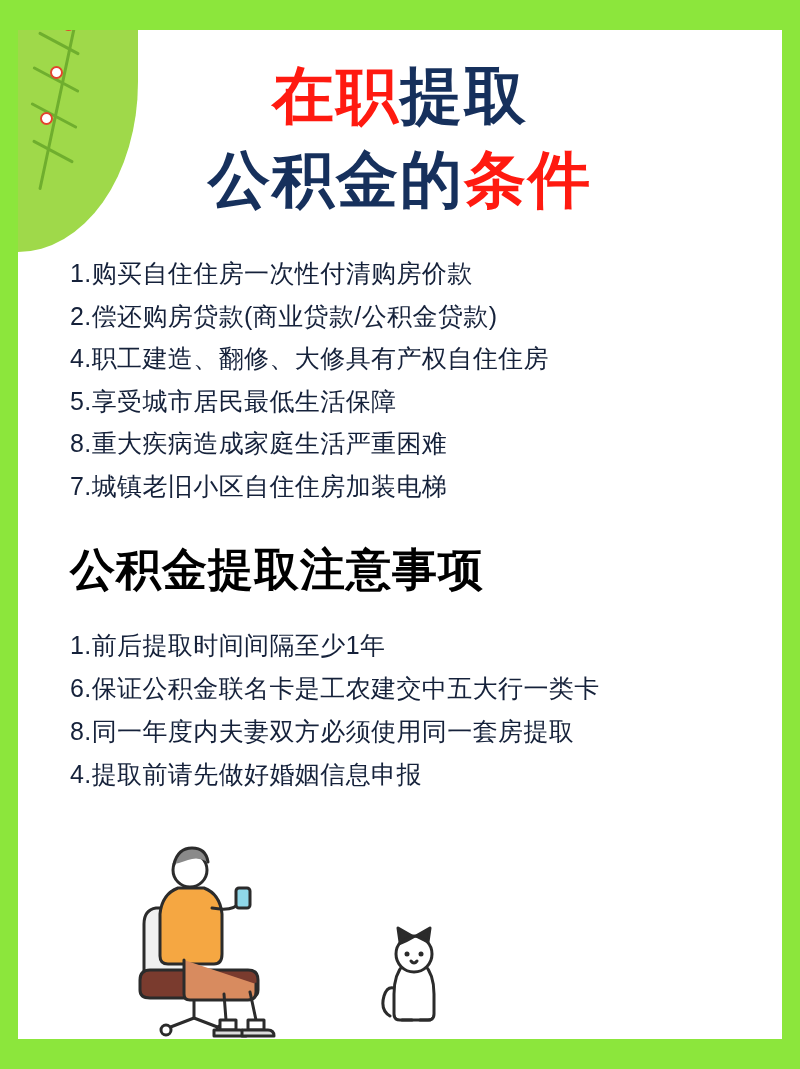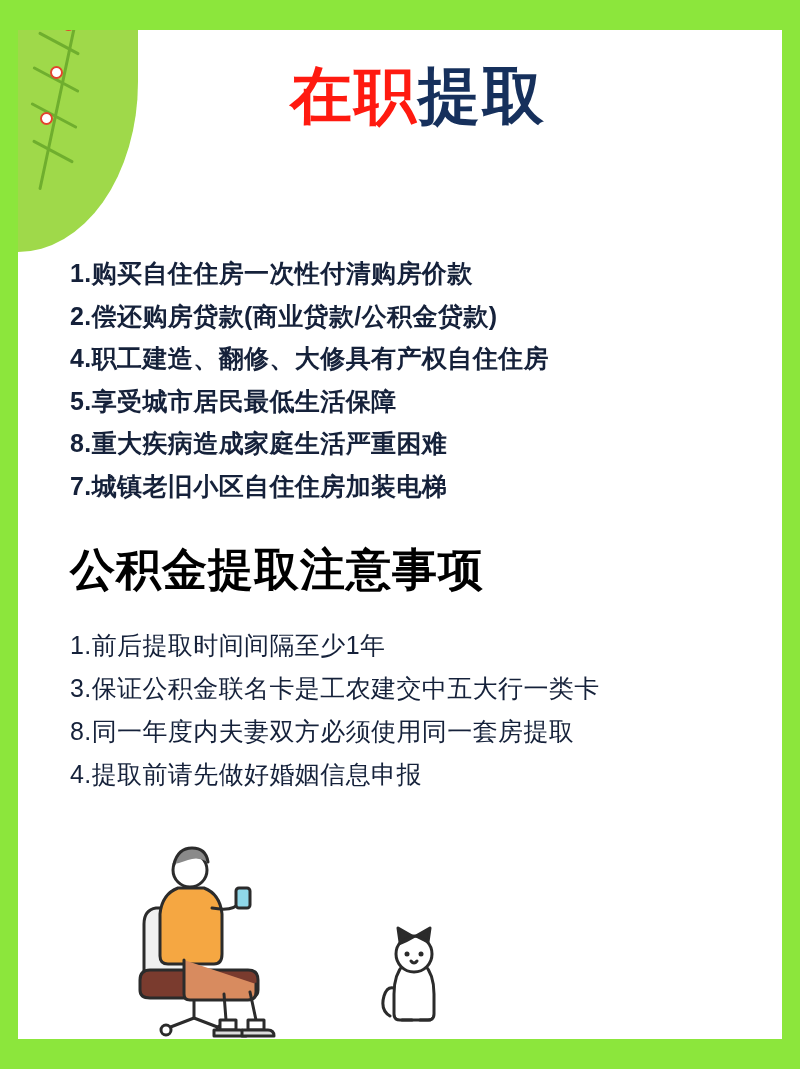--- a/index.html
+++ b/index.html
@@ -45,38 +45,36 @@
     border: 2px solid #e2452f;
     border-radius: 50%;
     background: #fff;
   }
   .title-block {
     position: absolute;
     left: 0;
     top: 24px;
     width: 764px;
     text-align: center;
-    padding-left: 18px;
   }
   .title-line {
     font-size: 62px;
     font-weight: bold;
     letter-spacing: 2px;
     line-height: 1.35;
     color: #16305c;
   }
   .title-line .red {
     color: #ff1a10;
   }
   .list-block {
     position: absolute;
     left: 52px;
     top: 222px;
     width: 680px;
-    font-weight: bold;
   }
   .list-item {
     font-size: 25px;
     color: #15213a;
     line-height: 1.7;
     letter-spacing: 0.4px;
     white-space: nowrap;
   }
   .section-title {
     position: absolute;
@@ -128,36 +126,39 @@
     <div class="vein" style="left:72px; top:168px; width:46px; height:3px; transform:rotate(28deg);"></div>
     <div class="dot" style="left:104px; top:36px;"></div>
     <div class="dot" style="left:92px; top:84px;"></div>
     <div class="dot" style="left:82px; top:130px;"></div>
   </div>
 
   <div class="title-block">
     <div class="title-line">
       <span class="red">在职</span><span>提取</span>
     </div>
+    <div class="title-line">
+      <span>公积金的</span><span class="red">条件</span>
+    </div>
   </div>
 
   <div class="list-block">
     <div class="list-item">1.购买自住住房一次性付清购房价款</div>
     <div class="list-item">2.偿还购房贷款(商业贷款/公积金贷款)</div>
     <div class="list-item">4.职工建造、翻修、大修具有产权自住住房</div>
     <div class="list-item">5.享受城市居民最低生活保障</div>
     <div class="list-item">8.重大疾病造成家庭生活严重困难</div>
     <div class="list-item">7.城镇老旧小区自住住房加装电梯</div>
   </div>
 
   <div class="section-title">公积金提取注意事项</div>
 
   <div class="notes-block">
     <div class="note-item">1.前后提取时间间隔至少1年</div>
-    <div class="note-item">3.保证公积金联名卡是工农建交中五大行一类卡</div>
+    <div class="note-item">6.保证公积金联名卡是工农建交中五大行一类卡</div>
     <div class="note-item">8.同一年度内夫妻双方必须使用同一套房提取</div>
     <div class="note-item">4.提取前请先做好婚姻信息申报</div>
   </div>
 
   <svg class="illus" viewBox="0 0 380 210" xmlns="http://www.w3.org/2000/svg">
     <g fill="none" stroke="#2b2b2b" stroke-width="3" stroke-linecap="round" stroke-linejoin="round">
 
       <path d="M28 78 q-12 2 -12 16 l0 46 q0 10 12 10 l40 0 l0 -72 z" fill="#f0f0f0"></path>
 
       <path d="M22 140 l98 0 q10 0 10 10 l0 10 q0 8 -10 8 l-98 0 q-10 0 -10 -8 l0 -10 q0 -10 10 -10 z" fill="#7a3b2e"></path>

